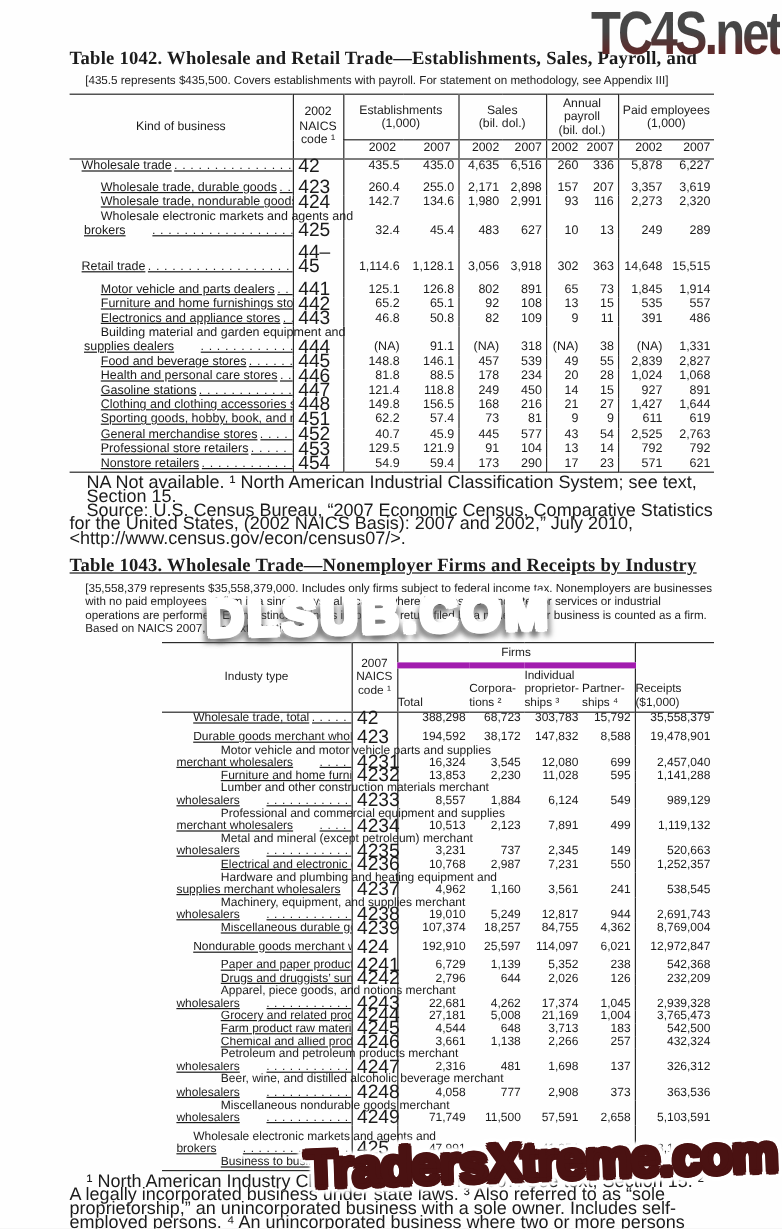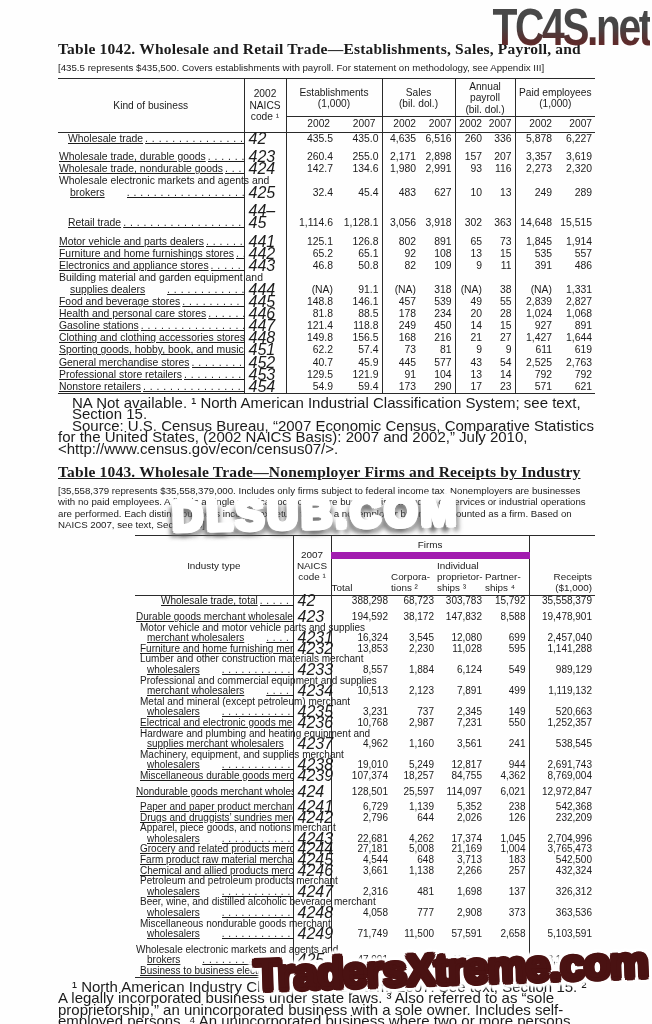--- a/index.html
+++ b/index.html
@@ -4,62 +4,62 @@
 <style>
   html,body{margin:0;padding:0;background:#e9e9e9;}
   .page{position:relative;width:652px;height:1024px;background:#fefefe;overflow:hidden;
         font-family:"Liberation Sans",sans-serif;color:#1b1b1b;}
   .content{position:absolute;left:58px;top:0;width:537px;}
 
   
   .tbl-title{font-family:"Liberation Serif",serif;font-weight:bold;font-size:15.5px;line-height:17.5px;letter-spacing:.2px;}
   .t1-title{margin-top:40px;}
   .t2-title{margin-top:9px;text-decoration:underline;}
-  .bracket{font-size:9.7px;line-height:11.4px;margin:4px 0 5px 0;}
+  .bracket{font-size:9.7px;line-height:11.4px;margin:4px 0 5px 13px;}
 
   
   table{border-collapse:collapse;table-layout:fixed;}
   th,td{padding:0;font-weight:normal;}
   .vl{border-left:1px solid #2a2a2a;}
   .vlr{border-left:1.5px solid #2a2a2a;}
 
   
   .t1042{width:537px;border-top:1px solid #2a2a2a;border-bottom:1px solid #2a2a2a;}
   .t1042 thead th{font-size:10.2px;line-height:11.5px;text-align:center;vertical-align:middle;}
   .t1042 thead .grp{border-bottom:1px solid #2a2a2a;padding:2px 0 1px;}
   .t1042 thead .hb{border-bottom:1.6px solid #2a2a2a;}
   .t1042 thead .yr{padding:1px 3px 2px 0;text-align:right;}
   .t1042 thead .yr2{text-align:right;padding-right:6px;}
   .t1042 td{font-size:10.4px;line-height:12.1px;vertical-align:bottom;}
   .t1042 .lab{width:186px;}
 
   
   .t1043{width:460px;margin-left:77px;border-top:1px solid #2a2a2a;border-bottom:1px solid #2a2a2a;}
   .t1043 thead th{font-size:9.9px;line-height:11px;vertical-align:bottom;white-space:pre-line;}
-  .t1043 thead .firms{border-bottom:7px solid #a21caf;text-align:center;vertical-align:middle;padding:3px 0 2px;}
+  .t1043 thead .firms{border-bottom:5px solid #a21caf;text-align:center;vertical-align:middle;padding:3px 0 2px;}
   .t1043 thead .hb{border-bottom:1px solid #2a2a2a;}
   .t1043 thead .sub{text-align:left;padding:1px 3px 2px 0;}
   .t1043 thead .ctr{text-align:center;vertical-align:middle;}
   .t1043 td{font-size:10px;line-height:10.6px;vertical-align:bottom;}
   .t1043 .lab{width:158px;}
 
   
-  td.naics{padding-left:4px;font-size:inherit;font-style:italic;}
+  td.naics{padding-left:4px;font-size:inherit;}
   td.num{text-align:right;padding-right:3px;}
   tr.b{font-weight:bold;}
   .t1042 tr.g td{padding-top:6px;}
   .t1043 tr.g td{padding-top:5px;}
   .lead{display:flex;align-items:baseline;overflow:hidden;text-decoration:underline;}
   .lt{white-space:nowrap;}
   .dots{flex:1;overflow:hidden;white-space:nowrap;margin-left:2px;}
   .dots::after{content:". . . . . . . . . . . . . . . . . . . . . . . . . . . . . . . . . . . . . . . . . . . . . . . . . . . . . . . . . . . .";letter-spacing:.5px;}
-  .ind0{padding-left:1px;}
+  .ind0{padding-left:1px;margin-left:25px;}
   .ind1{padding-left:10px;}
   .ind2{padding-left:26px;}
-  .ind3{padding-left:5px;}
+  .ind3{padding-left:5px;margin-left:44px;}
   .cont{padding-left:12px;gap:20px;}
 
   
   .note{font-size:15px;line-height:11.5px;}
   .notes-1042{margin-top:3px;}
   .src{text-indent:14px;}
   .na-note{padding-left:14px;}
   .fnotes{margin-top:3px;}
 
   
@@ -447,21 +447,21 @@
           <col style="width:44px">
         <col style="width:66px">
       </colgroup>
       <thead>
         <tr>
           <th rowspan="2" class="hb ctr">Industy type</th>
           <th rowspan="2" class="vl hb ctr">2007
 NAICS
 code ¹</th>
           <th colspan="4" class="vl firms">Firms</th>
-          <th rowspan="2" class="vlr hb sub" style="text-align:right">Receipts
+          <th rowspan="2" class="vlr hb sub" style="text-align:left">Receipts
 ($1,000)</th>
         </tr>
         <tr>
           <th class="vl sub hb">Total</th>
           <th class="sub hb">Corpora-
 tions ²</th>
           <th class="sub hb">Individual
 proprietor-
 ships ³</th>
           <th class="sub hb">Partner-
@@ -630,21 +630,21 @@
             <td class="num vlr">8,769,004</td>
           </tr>
           <tr class="b g">
             <td class="lab">
               <div class="lead ind0">
                 <span class="lt">Nondurable goods merchant wholesalers</span>
                 <span class="dots"></span>
               </div>
             </td>
             <td class="naics vl">424</td>
-            <td class="num vl">128,501</td>
+            <td class="num vl">192,910</td>
             <td class="num ">25,597</td>
             <td class="num ">114,097</td>
             <td class="num ">6,021</td>
             <td class="num vlr">12,972,847</td>
           </tr>
           <tr class="g">
             <td class="lab">
               <div class="lead ind3">
                 <span class="lt">Paper and paper product merchant wholesalers</span>
                 <span class="dots"></span>
@@ -677,21 +677,21 @@
               <div class="lead cont">
                 <span class="lt">wholesalers</span>
                 <span class="dots"></span>
               </div>
             </td>
             <td class="naics vl">4243</td>
             <td class="num vl">22,681</td>
             <td class="num ">4,262</td>
             <td class="num ">17,374</td>
             <td class="num ">1,045</td>
-            <td class="num vlr">2,704,996</td>
+            <td class="num vlr">2,939,328</td>
           </tr>
           <tr class="">
             <td class="lab">
               <div class="lead ind3">
                 <span class="lt">Grocery and related products merchant wholesalers</span>
                 <span class="dots"></span>
               </div>
             </td>
             <td class="naics vl">4244</td>
             <td class="num vl">27,181</td>

